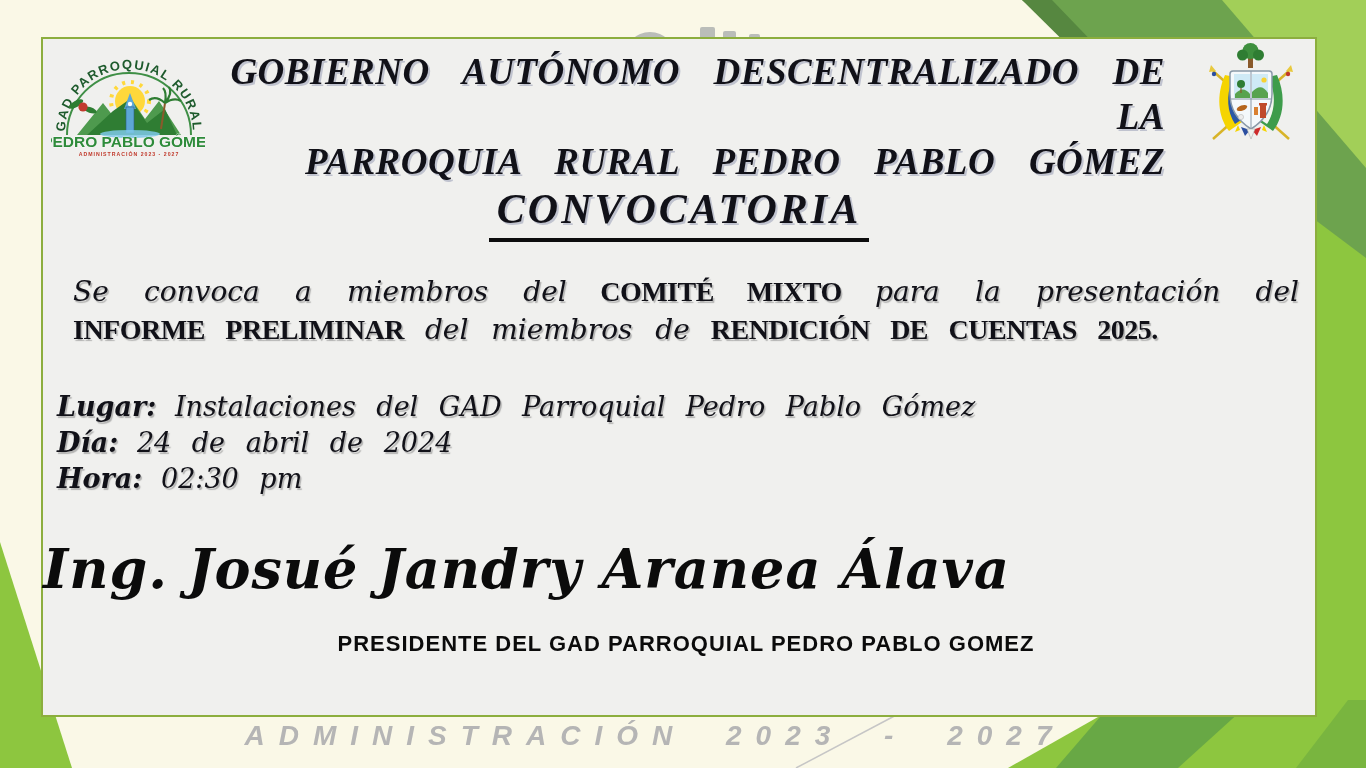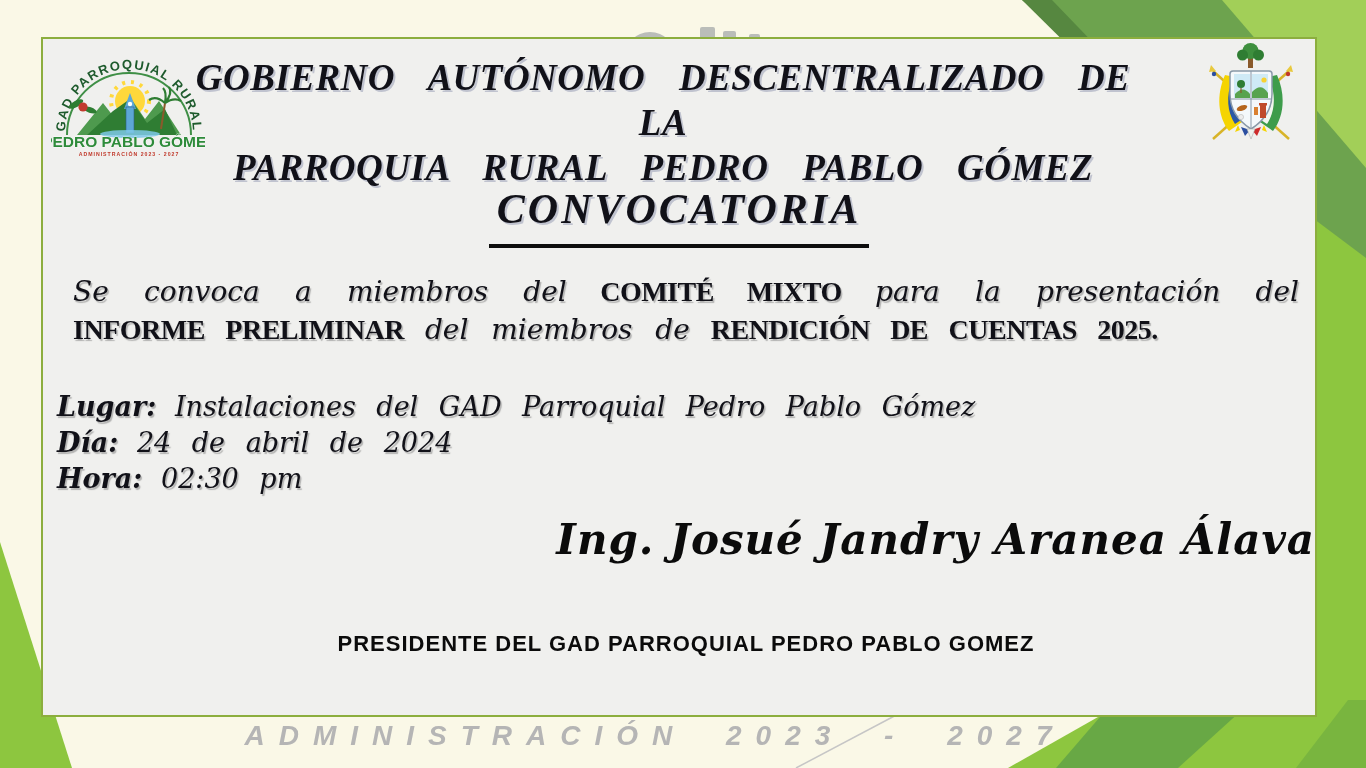--- a/index.html
+++ b/index.html
@@ -17,52 +17,52 @@
     font-family:"Liberation Sans",sans-serif;font-style:italic;font-weight:bold;
     font-size:28px;color:var(--gray-wm);letter-spacing:14px;word-spacing:18px;white-space:nowrap;
   }
   .card{
     position:absolute;left:41px;top:37px;width:1276px;height:680px;z-index:2;
     background:var(--card-bg);border:2px solid var(--border-green);
   }
   .logo{position:absolute;left:8px;top:4px;}
   .coat{position:absolute;right:8px;top:2px;}
   .title{
-    position:absolute;left:118px;right:150px;top:16px;text-align:center;
+    position:absolute;left:118px;right:150px;top:10px;text-align:right;
     font-family:"Liberation Serif",serif;font-style:italic;font-weight:700;
     font-size:37px;line-height:45px;color:var(--ink);word-spacing:24px;letter-spacing:0.5px;
     text-shadow:2px 2px 0 rgba(120,128,160,0.40);
   }
   .heading-wrap{position:absolute;left:0;right:0;top:146px;text-align:center;}
   .heading{
     display:inline-block;font-family:"Liberation Serif",serif;font-style:italic;font-weight:700;
     font-size:42px;color:var(--ink);letter-spacing:3px;
-    border-bottom:4px solid #0d0d0d;padding:0 8px 11px 8px;
+    border-bottom:4px solid #0d0d0d;padding:0 8px 5px 8px;
     text-shadow:2px 2px 0 rgba(120,128,160,0.40);
   }
   .para{
     position:absolute;left:14px;right:16px;top:234px;
     font-size:28px;line-height:38px;color:var(--ink);margin-left:16px;
   }
   .para .l1{text-align:justify;text-align-last:justify;word-spacing:13px;}
   .para .l2{text-align:left;word-spacing:14px;}
   .seg-script{font-family:"DejaVu Serif",serif;font-style:italic;
     text-shadow:1.5px 1.5px 1px rgba(130,130,130,0.55);}
   .seg-bold{font-family:"Liberation Serif",serif;font-weight:800;font-style:normal;
     letter-spacing:-0.5px;text-shadow:1.5px 1.5px 1px rgba(130,130,130,0.55);}
   .details{position:absolute;left:14px;top:350px;font-size:27px;line-height:36px;color:var(--ink);}
   .details .row{word-spacing:12px;}
   .det-label{font-family:"DejaVu Serif",serif;font-style:italic;font-weight:bold;
     text-shadow:1.5px 1.5px 1px rgba(130,130,130,0.55);}
   .det-value{font-family:"DejaVu Serif",serif;font-style:italic;
     text-shadow:1.5px 1.5px 1px rgba(130,130,130,0.55);}
   .signature{
-    position:absolute;left:0;right:0;top:476px;text-align:right;
+    position:absolute;left:0;right:0;top:498px;text-align:left;
     font-family:"DejaVu Serif",serif;font-style:italic;font-weight:600;
-    font-size:42px;color:#0b0b0b;letter-spacing:1px;
+    font-size:54px;color:#0b0b0b;letter-spacing:1px;
   }
   .role{
     position:absolute;left:0;right:0;top:592px;text-align:center;
     font-family:"Liberation Sans",sans-serif;font-weight:bold;
     font-size:22px;color:#0b0b0b;letter-spacing:1px;padding-left:14px;
   }
 </style>
 </head>
 <body>
 

